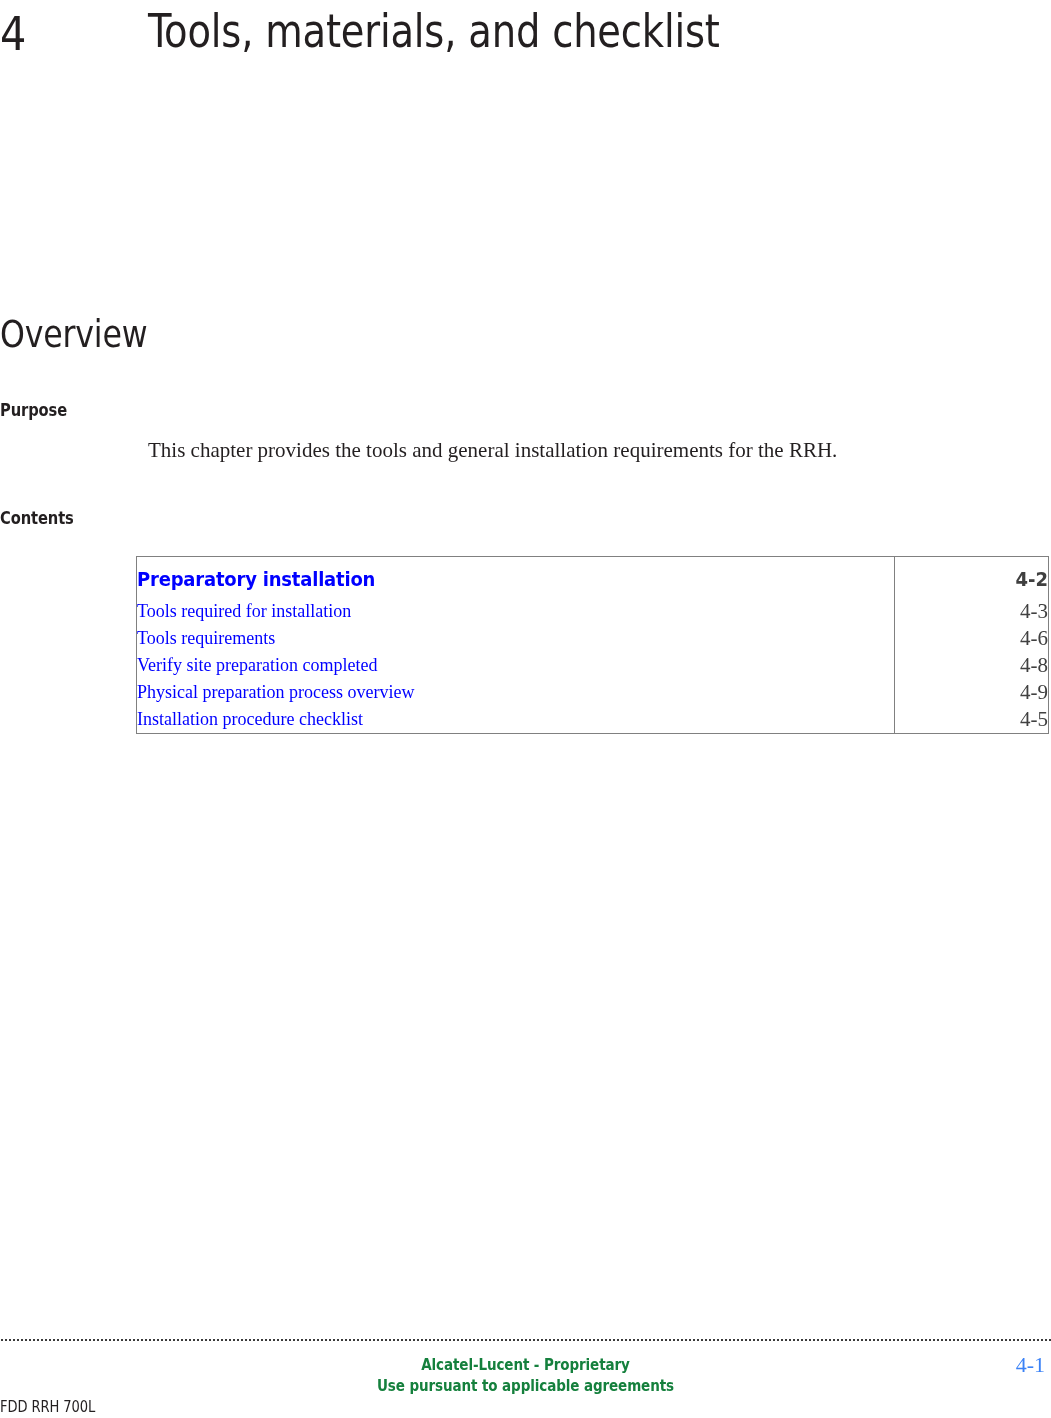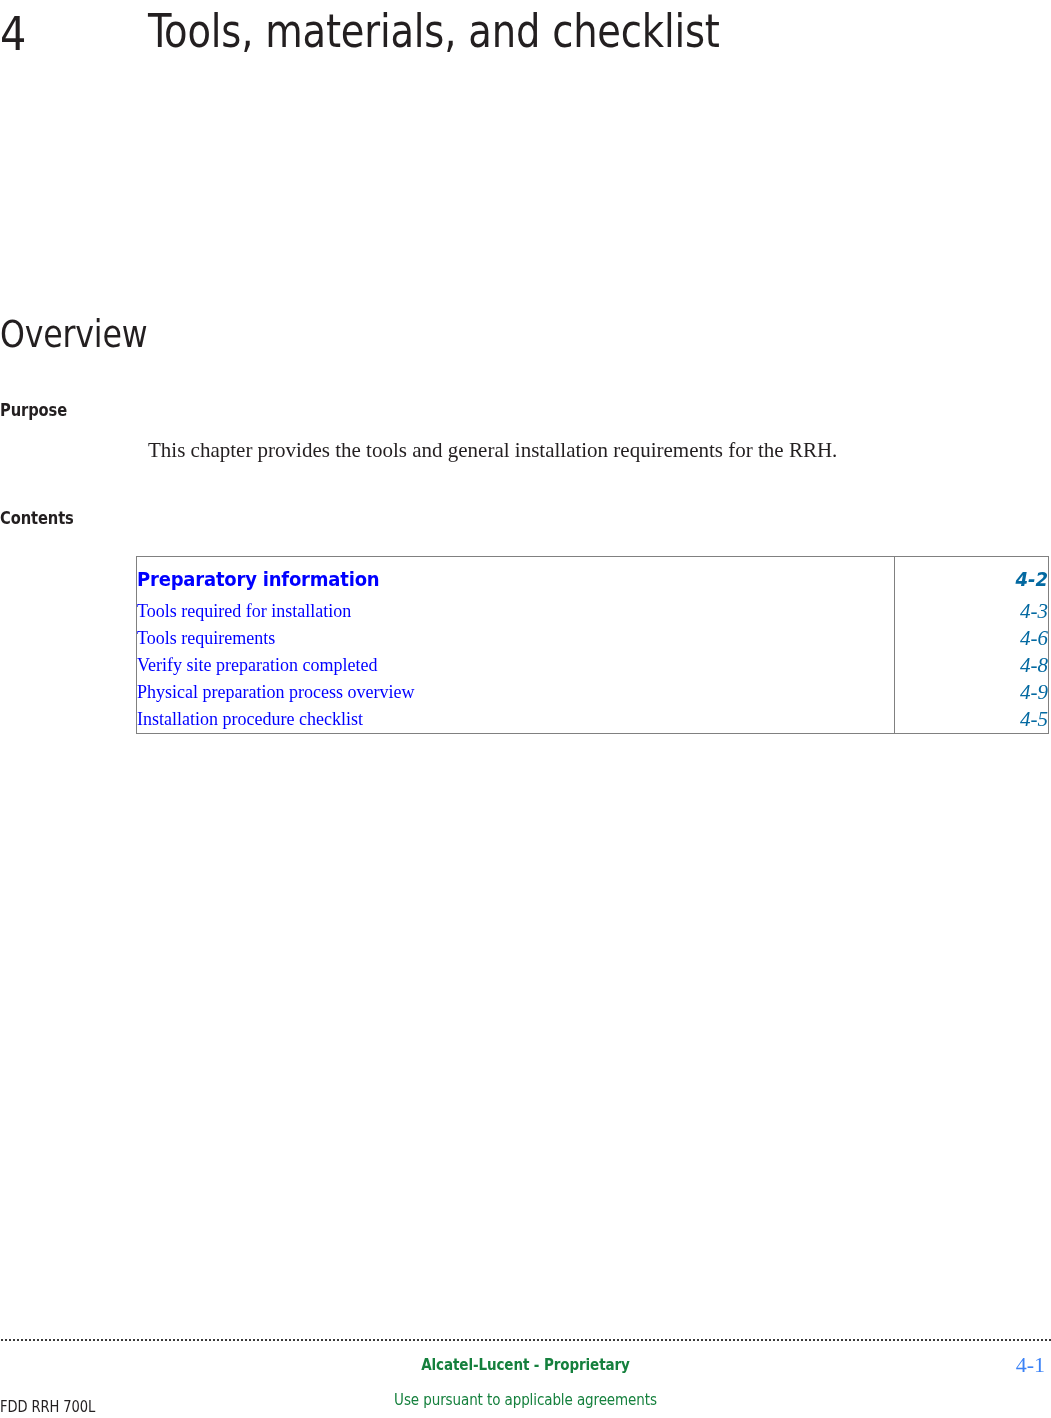--- a/index.html
+++ b/index.html
@@ -130,22 +130,21 @@
     font-size: 18px;
     line-height: 27px;
     color: #0000ff;
   }
   .row-cell-page {
     padding: 5px 22px 6px 10px;
     text-align: right;
     font-family: "Liberation Serif", "DejaVu Serif", serif;
     font-size: 21px;
     line-height: 27px;
-    color: #0369a1;
-    font-style: italic;
+    color: #404040;
   }
   tr.header-row .row-cell-title {
     font-family: "DejaVu Sans Condensed", "Liberation Sans Narrow", "Liberation Sans", sans-serif;
     font-weight: 700;
     font-size: 20px;
     line-height: 28px;
     padding-top: 8px;
     padding-bottom: 5px;
     letter-spacing: -0.2px;
   }
@@ -195,21 +194,21 @@
     top: 18px;
     width: 1051px;
     text-align: center;
     font-family: "DejaVu Sans Condensed", "Liberation Sans Narrow", "Liberation Sans", sans-serif;
     font-size: 15px;
     line-height: 21px;
     color: #15803d;
     letter-spacing: -0.1px;
   }
   .footer-center .fc-top { font-weight: 700; }
-  .footer-center .fc-bottom { font-weight: 400; margin-top: 14px; }
+  .footer-center .fc-bottom { font-weight: 700; }
   .footer-page {
     position: absolute;
     right: 6px;
     top: 14px;
     font-family: Liberation Serif, serif;
     font-size: 22px;
     line-height: 28px;
     color: #3b82f6;
   }
 </style>
@@ -232,21 +231,21 @@
   <div class="sub-label contents">Contents</div>
 
   <div class="contents-table">
     <table>
       <colgroup>
         <col class="col-title">
         <col class="col-page">
       </colgroup>
       <tbody id="contents-body">
       <tr class="header-row">
-            <td class="row-cell-title">Preparatory information</td>
+            <td class="row-cell-title">Preparatory installation</td>
             <td class="row-cell-page">4-2</td>
           </tr>
           <tr class="body-row">
             <td class="row-cell-title">Tools required for installation</td>
             <td class="row-cell-page">4-3</td>
           </tr>
           <tr class="body-row">
             <td class="row-cell-title">Tools requirements</td>
             <td class="row-cell-page">4-6</td>
           </tr>

